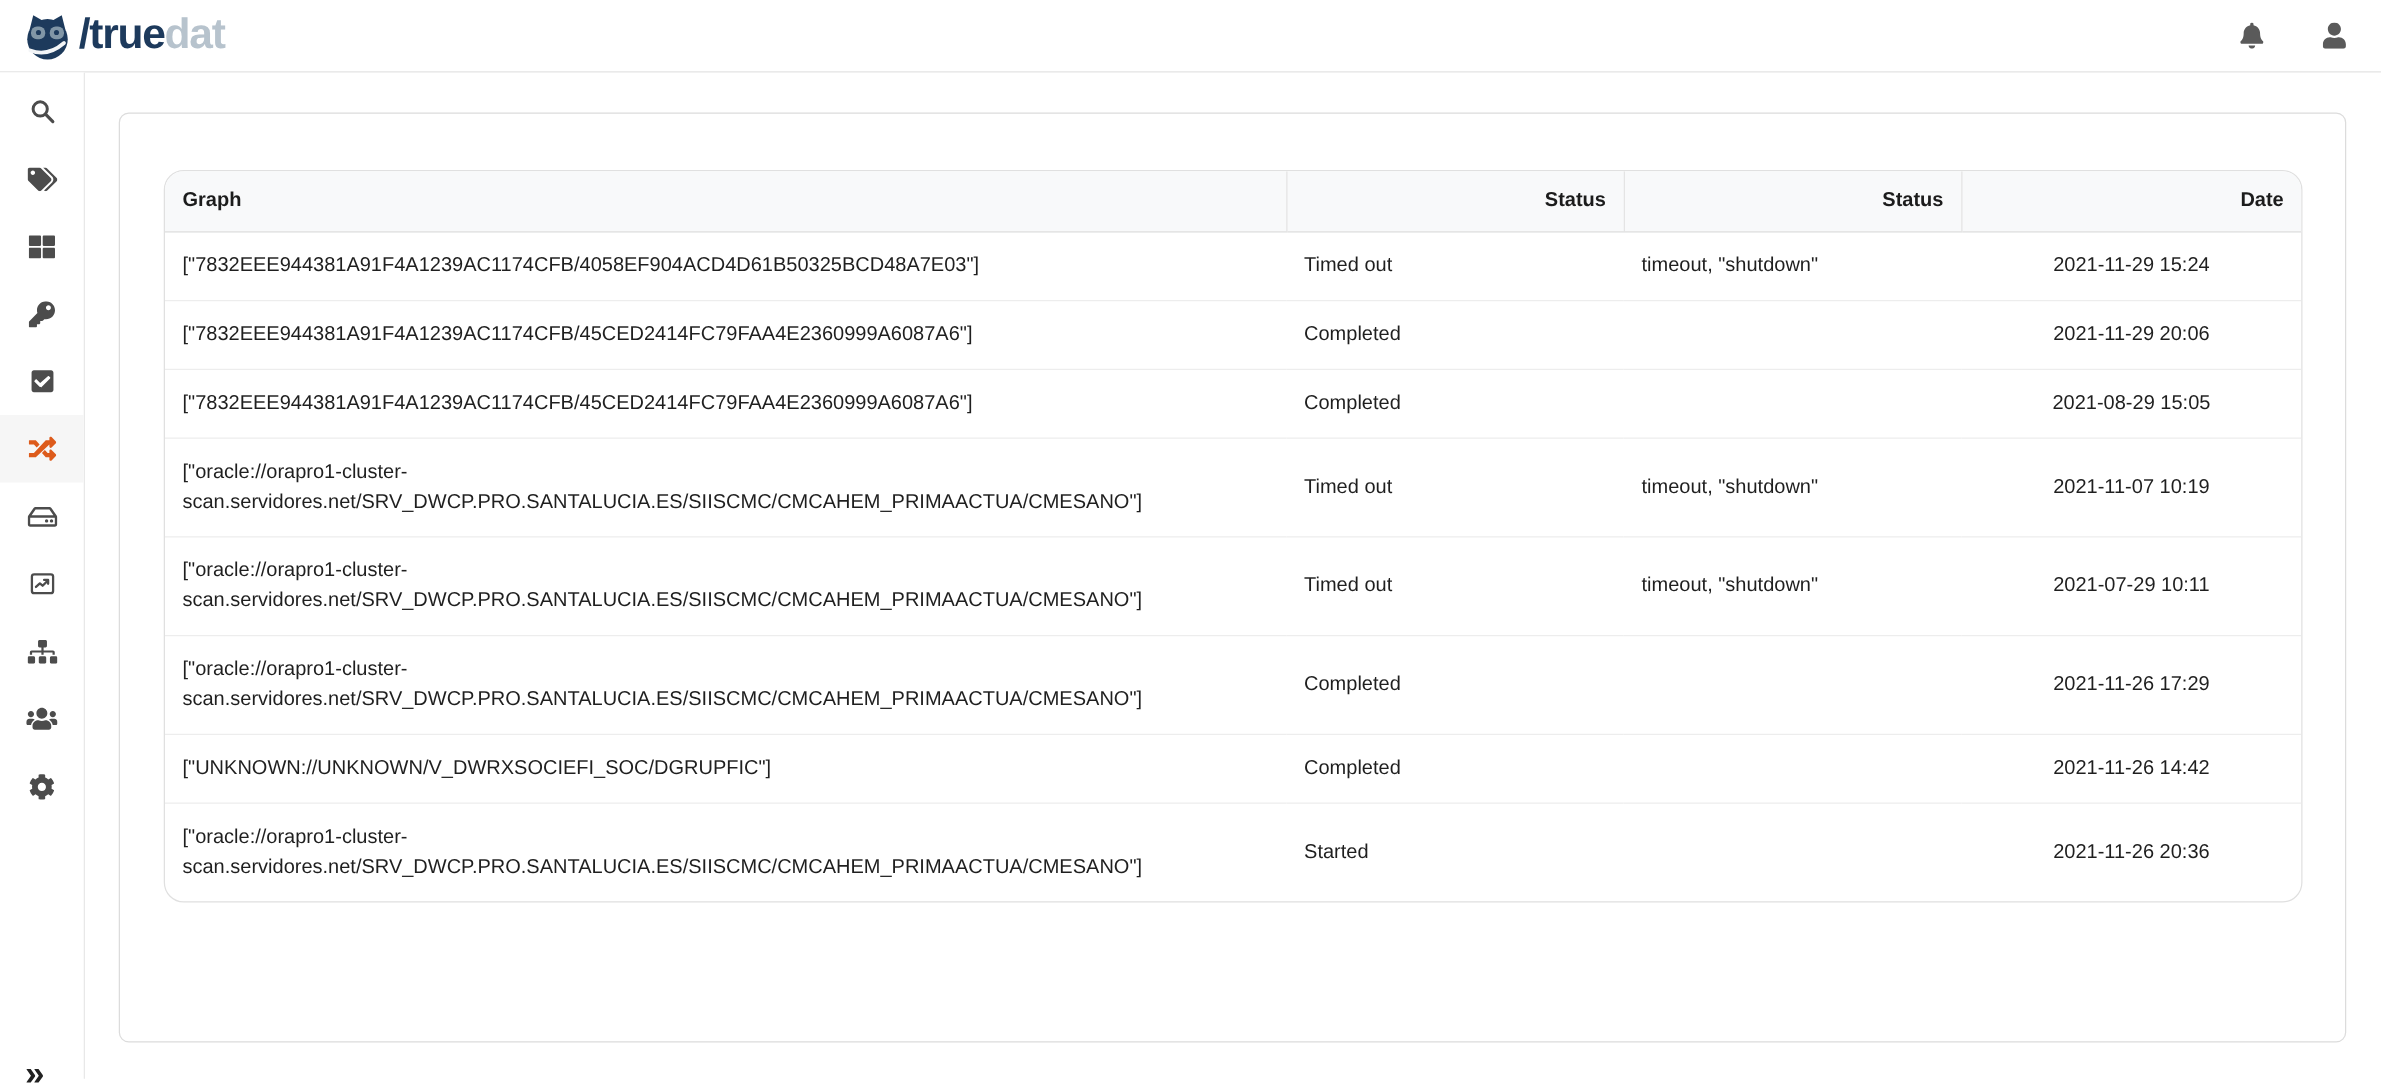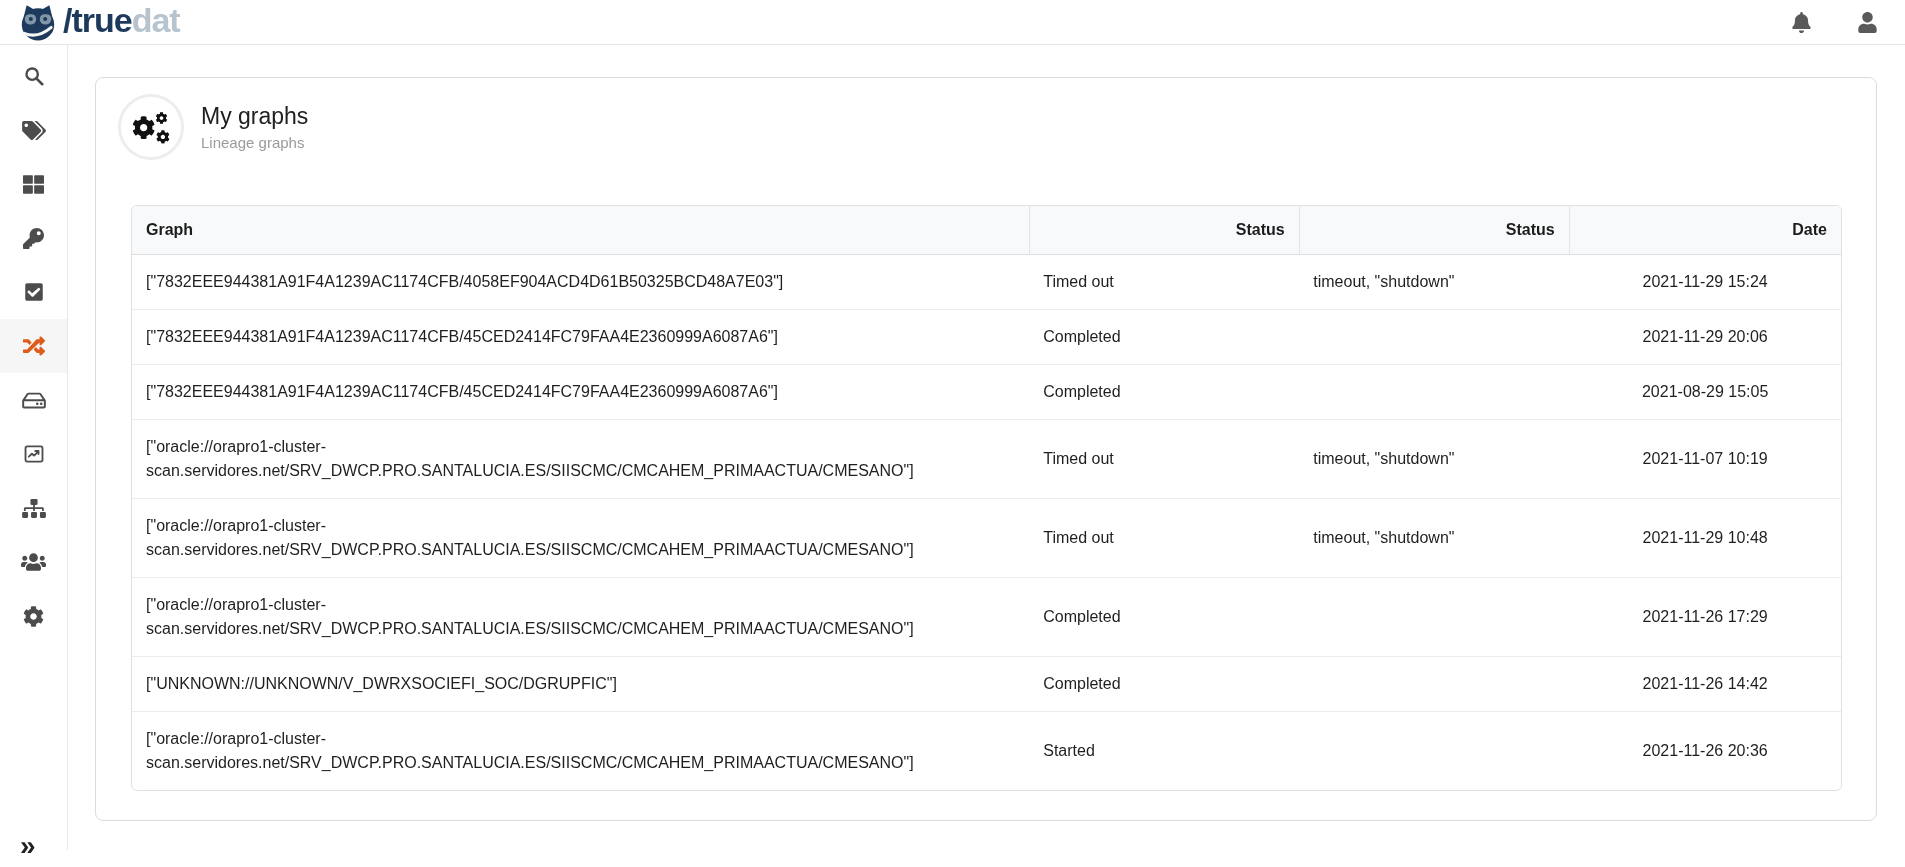--- a/index.html
+++ b/index.html
@@ -7,21 +7,21 @@
   body {
     width: 1905px; height: 867px;
     background: #ffffff;
     font-family: "Liberation Sans", sans-serif;
     color: #1e1e1e;
     overflow: hidden;
   }
 
   
   .topbar {
-    height: 45px;
+    height: 58px;
     display: flex; align-items: center;
     padding: 0 12px 0 17px;
     border-bottom: 1px solid #e4e4e4;
     background: #fff;
     gap: 32px;
   }
   .logo { display: flex; align-items: center; gap: 4px; cursor: pointer; }
   .wordmark {
     font-size: 34px; font-weight: 800; letter-spacing: -1px;
     line-height: 1;
@@ -72,21 +72,21 @@
     display: flex; align-items: center; justify-content: center;
     color: #101010;
   }
   .page-title { margin: 0; font-size: 23px; font-weight: 400; color: #202020; line-height: 1.2; }
   .page-subtitle { margin: 3px 0 0 0; font-size: 15px; color: #9b9b9b; }
 
   
   .table-box {
     margin: 45px 34px 0 35px;
     border: 1px solid #e0e0e0;
-    border-radius: 6px;
+    border-radius: 16px;
     overflow: hidden;
   }
   table { width: 100%; border-collapse: collapse; table-layout: fixed; }
   col.c-graph { width: 52.5%; }
   col.c-status { width: 15.8%; }
   col.c-message { width: 15.8%; }
   col.c-date { width: 15.9%; }
   th {
     background: #f8f9fa;
     text-align: left;
@@ -204,33 +204,20 @@
     <div class="nav-item">
       <svg width="21" height="21" viewBox="0 0 512 512" fill="currentColor">
         <use href="#cog-shape" width="512" height="512"></use>
       </svg>
     </div>
     <button class="collapse-btn"><span>»</span></button>
   </nav>
 
   <main class="content">
     <section class="card">
-      <div class="card-header">
-        <div class="icon-circle">
-          <svg width="40" height="40" viewBox="0 0 40 40" fill="currentColor">
-            <use href="#cog-shape" width="512" height="512" transform="translate(1,9) scale(0.0455)"></use>
-            <use href="#cog-shape" width="512" height="512" transform="translate(24.5,5) scale(0.0235)"></use>
-            <use href="#cog-shape" width="512" height="512" transform="translate(25,23) scale(0.027)"></use>
-          </svg>
-        </div>
-        <div>
-          <h1 class="page-title">My graphs</h1>
-          <p class="page-subtitle">Lineage graphs</p>
-        </div>
-      </div>
 
       <div class="table-box">
         <table>
           <colgroup>
             <col class="c-graph">
               <col class="c-status">
               <col class="c-message">
               <col class="c-date">
           </colgroup>
           <thead>
@@ -263,21 +250,21 @@
             <tr>
               <td class="cell-graph">["oracle://orapro1-cluster-scan.servidores.net/SRV_DWCP.PRO.SANTALUCIA.ES/SIISCMC/CMCAHEM_PRIMAACTUA/CMESANO"]</td>
               <td>Timed out</td>
               <td>timeout, "shutdown"</td>
               <td class="cell-date">2021-11-07 10:19</td>
             </tr>
             <tr>
               <td class="cell-graph">["oracle://orapro1-cluster-scan.servidores.net/SRV_DWCP.PRO.SANTALUCIA.ES/SIISCMC/CMCAHEM_PRIMAACTUA/CMESANO"]</td>
               <td>Timed out</td>
               <td>timeout, "shutdown"</td>
-              <td class="cell-date">2021-11-29 10:48</td>
+              <td class="cell-date">2021-07-29 10:11</td>
             </tr>
             <tr>
               <td class="cell-graph">["oracle://orapro1-cluster-scan.servidores.net/SRV_DWCP.PRO.SANTALUCIA.ES/SIISCMC/CMCAHEM_PRIMAACTUA/CMESANO"]</td>
               <td>Completed</td>
               <td></td>
               <td class="cell-date">2021-11-26 17:29</td>
             </tr>
             <tr>
               <td class="cell-graph">["UNKNOWN://UNKNOWN/V_DWRXSOCIEFI_SOC/DGRUPFIC"]</td>
               <td>Completed</td>

